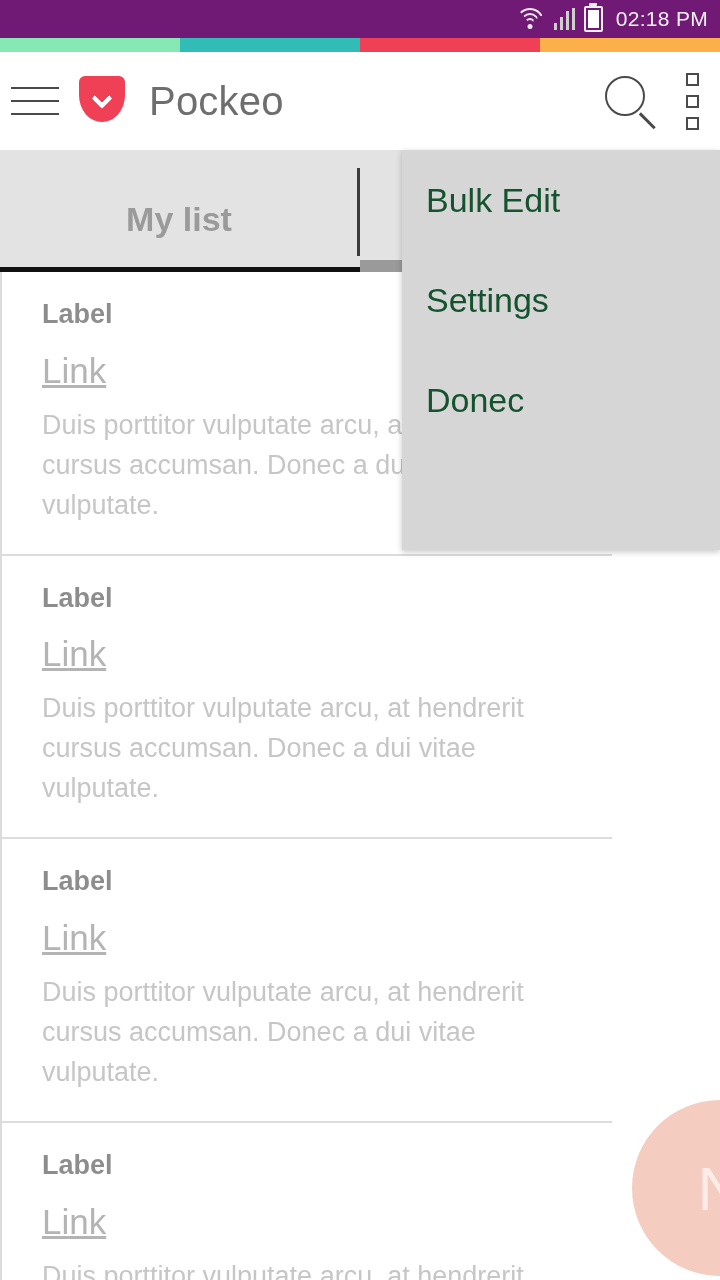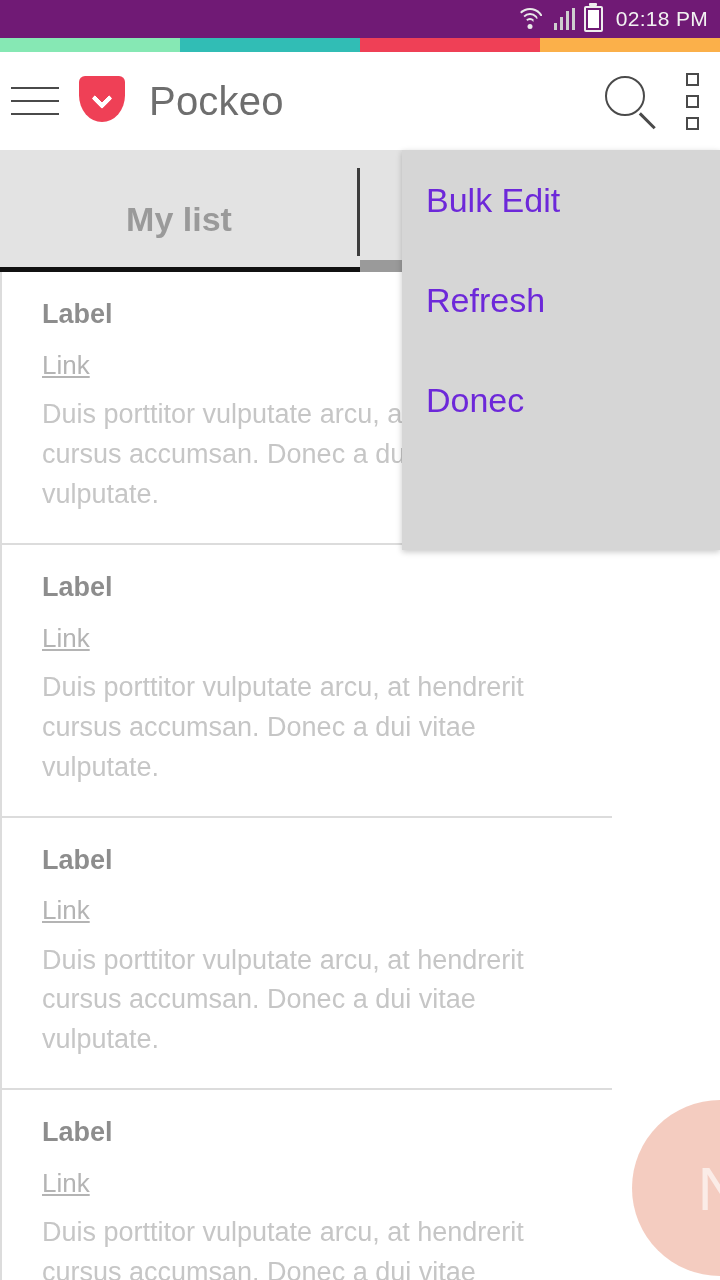--- a/index.html
+++ b/index.html
@@ -83,30 +83,30 @@
   .tab-scroll-thumb { position:absolute; left:360px; top:110px; width:42px; height:12px;
                       background:#9a9a9a; }
 
   
   .list { position:absolute; top:272px; left:0; width:612px; height:1008px;
           background:#fff; overflow:hidden; }
   .list-item { position:relative; border-bottom:2px solid #dcdcdc;
                border-left:2px solid #dcdcdc; padding:26px 40px 28px 40px;
                background:#fff; cursor:pointer; }
   .item-label { font-size:27px; font-weight:bold; color:#8d8d8d; line-height:1.25; }
-  .item-link { font-size:26px; color:#b4b4b4; text-decoration:underline;
+  .item-link { font-size:35px; color:#b4b4b4; text-decoration:underline;
                margin-top:18px; display:inline-block; line-height:1.2; cursor:pointer; }
   .item-desc { font-size:27px; color:#c6c6c6; line-height:1.48; margin-top:14px;
                max-width:620px; }
 
   
   .menu { position:absolute; left:402px; top:150px; width:318px; height:400px;
           background:#d6d6d6; box-shadow:0 2px 6px rgba(0,0,0,0.22); z-index:30; }
   .menu-item { height:100px; display:flex; align-items:center; padding-left:24px;
-               font-size:34px; color:#6d28d9; cursor:pointer; }
+               font-size:34px; color:#14532d; cursor:pointer; }
 
   
   .fab { position:absolute; left:632px; top:1100px; width:176px; height:176px;
          border-radius:50%; background:rgba(226,122,90,0.38);
          display:flex; align-items:center; justify-content:center; z-index:20; cursor:pointer; }
   .fab span { font-size:62px; color:rgba(255,255,255,0.62); font-weight:400; }
 </style>
 </head>
 <body>
 
@@ -203,20 +203,20 @@
 
   <div class="fab">
     <span>N</span>
   </div>
 
   <div class="menu">
     <div class="menu-item">
       <span>Bulk Edit</span>
     </div>
     <div class="menu-item">
-      <span>Refresh</span>
+      <span>Settings</span>
     </div>
     <div class="menu-item">
       <span>Donec</span>
     </div>
   </div>
 
 </div>
 
 </body></html>

